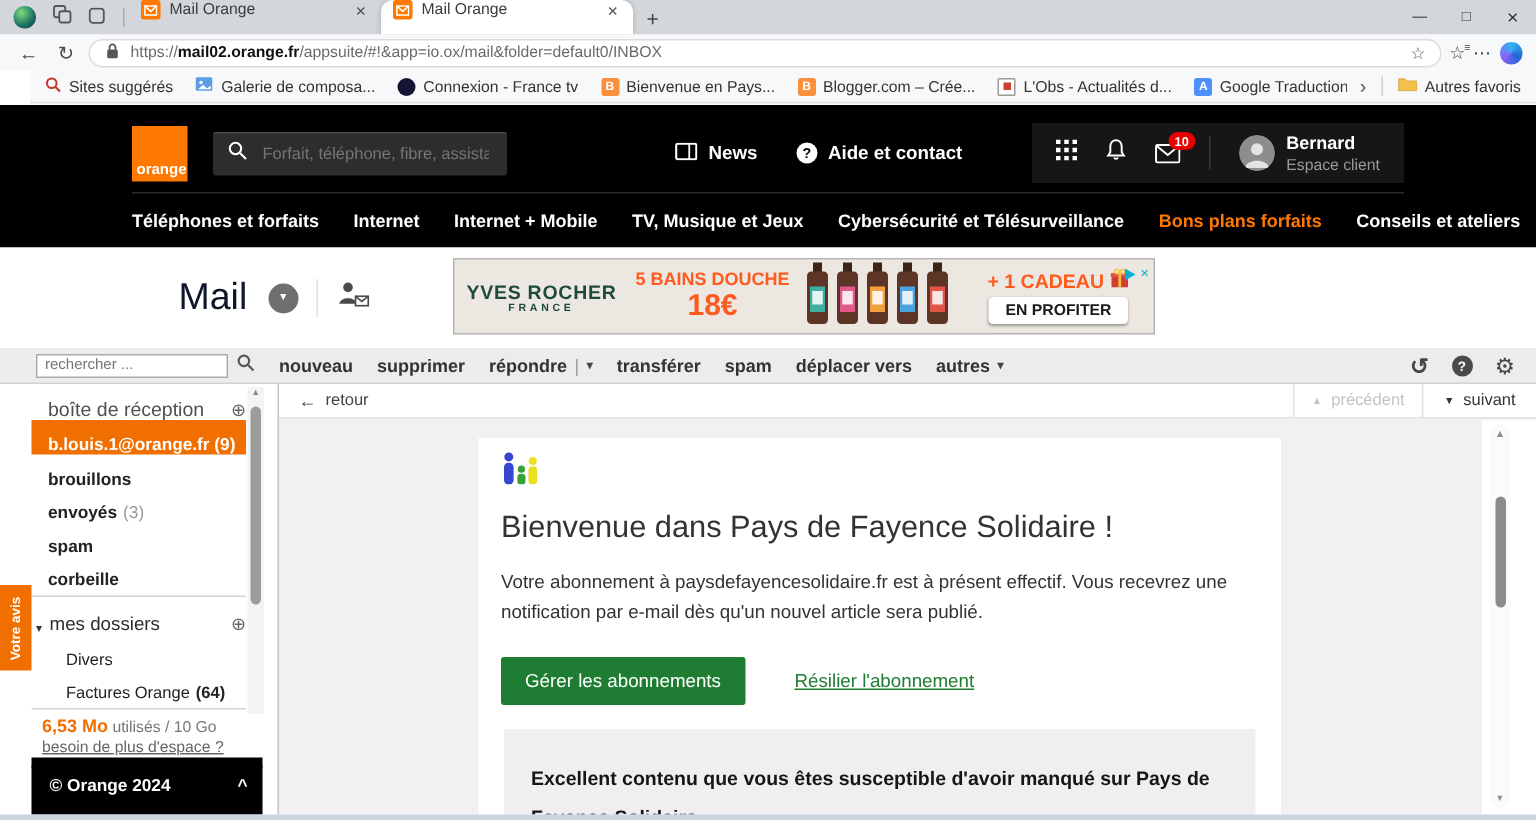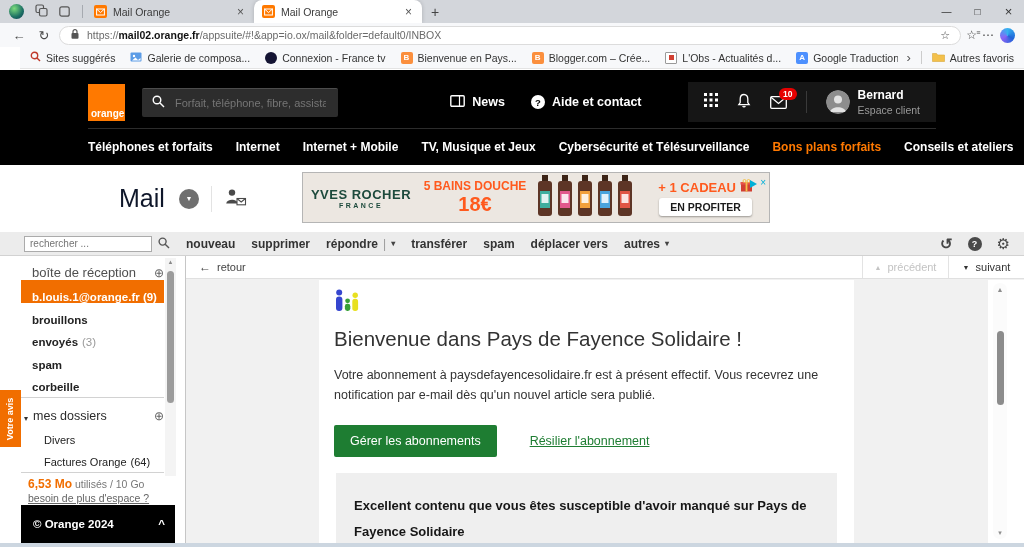--- a/index.html
+++ b/index.html
@@ -6,21 +6,21 @@
   *{box-sizing:border-box;}
   .window{position:relative;width:1024px;height:547px;overflow:hidden;background:#fff;
     font-family:"Liberation Sans",sans-serif;-webkit-font-smoothing:antialiased;}
   a{text-decoration:none;color:inherit;cursor:pointer;}
 
   
   .tabbar{position:absolute;top:0;left:0;right:0;height:23px;background:#d3d6db;display:flex;align-items:center;}
   .sysicons{display:flex;align-items:center;gap:11px;padding:0 9px 0 9px;}
   .profile-dot{width:15px;height:15px;border-radius:50%;background:radial-gradient(circle at 35% 30%,#7ddc7d,#1b6e63 60%,#123c50);}
   .tbar-sep{width:1px;height:13px;background:#a6aab0;margin:0 3px;}
-  .tab{width:168px;height:23px;display:flex;align-items:center;gap:6px;padding:0 8px;font-size:10.5px;color:#3b3b3b;}
+  .tab{width:168px;height:23px;display:flex;gap:6px;padding:0 8px;font-size:10.5px;color:#3b3b3b;}
   .tab.active{background:#fff;border-radius:8px 8px 0 0;box-shadow:0 0 4px rgba(0,0,0,.18);}
   .favicon{width:13px;height:13px;background:#ff7900;border-radius:2px;display:flex;align-items:center;justify-content:center;flex-shrink:0;}
   .tab-title{flex:1;white-space:nowrap;overflow:hidden;}
   .tab-close{font-size:12px;color:#555;padding:0 2px;}
   .newtab{font-size:14px;color:#444;margin-left:9px;}
   .wincontrols{margin-left:auto;display:flex;height:100%;}
   .wc{width:31px;display:flex;align-items:center;justify-content:center;font-size:10px;color:#333;}
 
   
   .urlrow{position:absolute;top:23px;left:0;right:0;height:24px;background:#f7f8fa;display:flex;align-items:center;gap:5px;padding:0 9px;}
@@ -107,21 +107,21 @@
   
   .content{position:absolute;top:256px;left:0;right:0;height:287px;display:flex;}
   .sidebar{width:185px;position:relative;background:#fff;flex-shrink:0;}
   .sblist{padding-top:3px;}
   .sbrow{height:22px;display:flex;align-items:flex-end;margin:0 21px;padding-left:11px;font-size:11.5px;color:#222;}
   .sbhead{font-size:13px;color:#4f4f4f;height:21px;}
   .plus{margin-left:auto;color:#666;font-size:12px;font-weight:normal;}
   .sbacct{background:#f16e00;color:#fff;font-weight:bold;height:23px;}
   .sbfold{font-weight:bold;height:22.5px;}
   .cntg{color:#999;font-weight:normal;margin-left:4px;}
-  .cntb{font-weight:normal;margin-left:4px;}
+  .cntb{font-weight:bold;margin-left:4px;}
   .sbdiv{border-top:1px solid #d2d2d2;margin:4px 21px;}
   .mesrow{padding-left:3px;font-size:12.5px;color:#2c2c2c;height:21px;font-weight:normal;}
   .mescaret{font-size:8px;color:#333;margin-right:5px;}
   .subrow{padding-left:23px;font-size:11px;font-weight:normal;height:22.5px;}
   .quota{margin:3px 21px 0 28px;font-size:10.5px;color:#777;}
   .quota .used{color:#f16e00;font-weight:bold;font-size:12px;}
   .qlink{display:block;margin:1px 21px 0 28px;font-size:10.5px;color:#666;text-decoration:underline;}
   .thickdiv{border-top:2px solid #4a4a4a;margin:6px 10px 0 21px;}
   .cookies{margin:5px 0 0 32px;font-size:12px;font-weight:bold;color:#1d1d1d;}
   .sbfooter{position:absolute;left:21px;bottom:0;width:154px;height:38px;background:#000;color:#fff;display:flex;align-items:center;justify-content:space-between;padding:0 10px 0 12px;font-size:11.5px;font-weight:bold;}
@@ -136,21 +136,21 @@
   .retourbar{height:23px;background:#fff;border-bottom:1px solid #e0e0e0;display:flex;align-items:center;}
   .retour{display:flex;align-items:center;gap:6px;margin-left:13px;font-size:11px;color:#444;}
   .retour .arr{font-size:12px;}
   .pager{margin-left:auto;display:flex;height:100%;}
   .pcell{display:flex;align-items:center;justify-content:center;gap:6px;font-size:11px;border-left:1px solid #e3e3e3;width:86px;}
   .pprev{color:#c3c3c3;}
   .pnext{color:#333;width:76px;}
   .pcaret{font-size:7px;}
   .reading{position:absolute;top:24px;bottom:0;left:0;right:0;background:#f1f1f1;}
   .gutter{position:absolute;top:0;bottom:0;right:0;width:36px;background:#fff;}
-  .emailcard{position:absolute;left:133px;top:0;bottom:0;width:535px;background:#fff;padding:9px 17px 0 15px;}
+  .emailcard{position:absolute;left:133px;top:12px;bottom:0;width:535px;background:#fff;padding:9px 17px 0 15px;}
   .etitle{font-size:20.5px;font-weight:400;color:#333;margin:12px 0 0 0;}
   .ebody{font-size:12.5px;color:#333;line-height:1.6;margin-top:14px;width:502px;}
   .btnrow{display:flex;align-items:center;gap:33px;margin-top:20px;}
   .greenbtn{background:#1e7d32;color:#fff;font-size:12.5px;padding:9px 16px;border-radius:2px;border:none;font-family:"Liberation Sans",sans-serif;}
   .greenlink{color:#1e7d32;font-size:12.5px;text-decoration:underline;}
   .digest{margin-top:16px;margin-left:2px;background:#efefef;padding:20px 20px 12px 18px;width:501px;}
   .dtitle{font-size:13px;font-weight:bold;color:#161616;line-height:2.0;width:458px;}
   .vsb{position:absolute;top:3px;bottom:4px;right:17px;width:14px;background:#fbfbfb;border-radius:7px;display:flex;flex-direction:column;align-items:center;justify-content:space-between;padding:2px 0;}
   .vsb .a{font-size:7px;color:#8e8e8e;line-height:9px;}
   .vthumb{position:absolute;top:48px;left:3.5px;width:7px;height:74px;background:#8c8c8c;border-radius:4px;}

